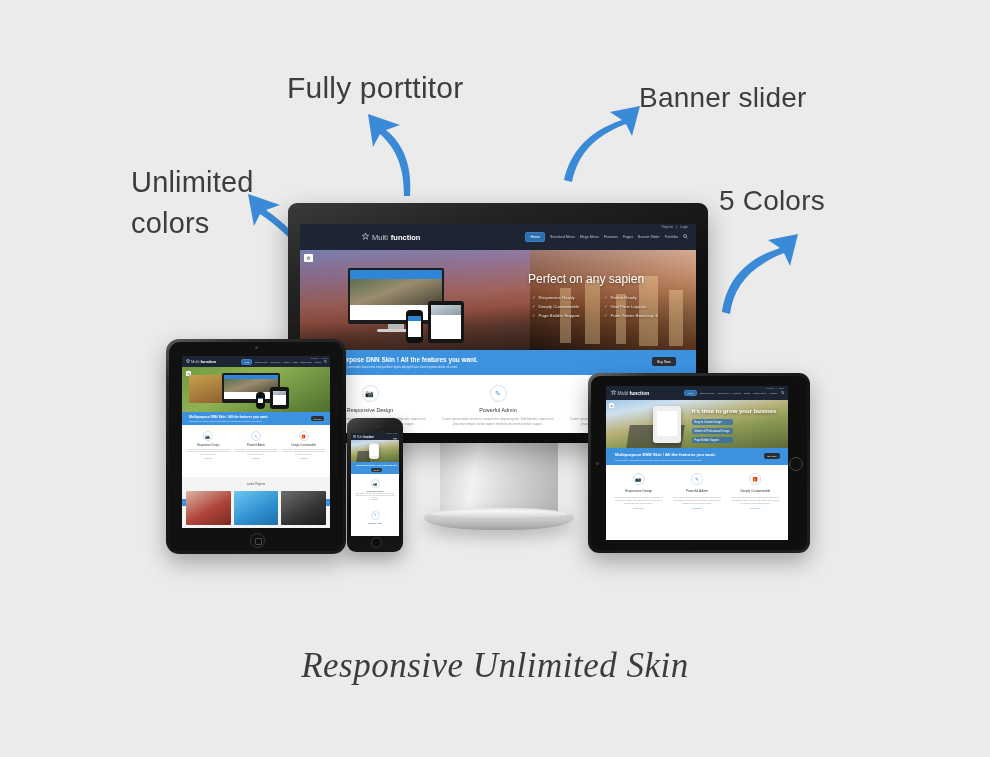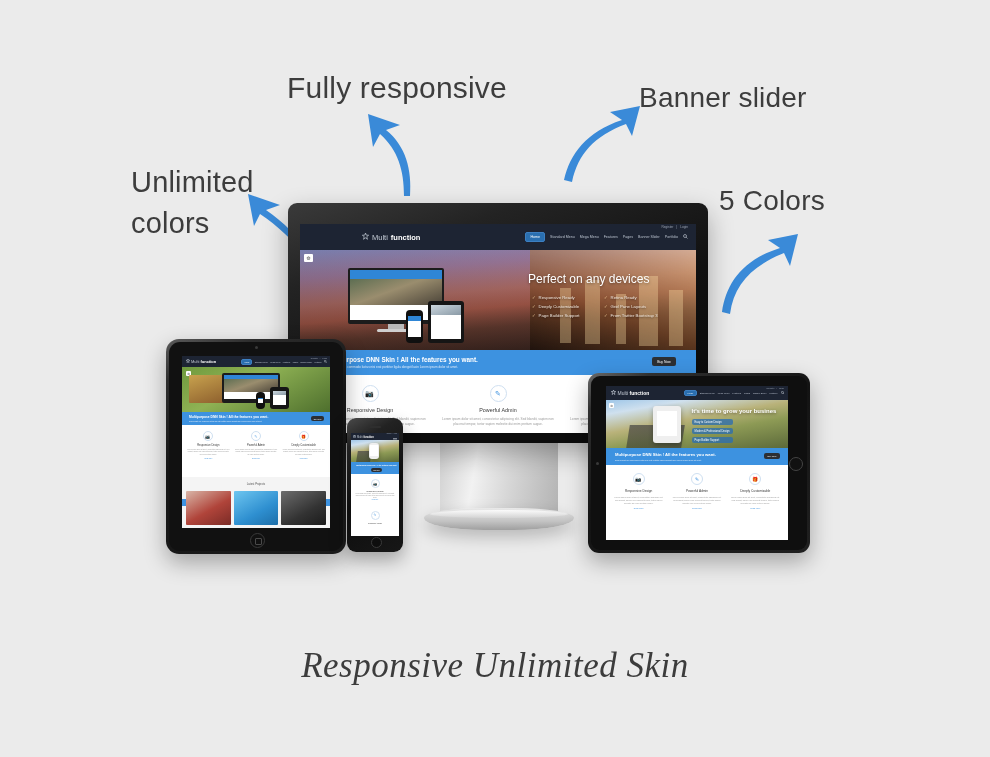--- a/index.html
+++ b/index.html
@@ -220,21 +220,21 @@
       <path d="M4 76 C10 50 26 28 62 16 L50 8 L80 2 L72 32 L66 20 C34 32 18 50 12 78 Z" fill="#3a8ad8"></path>
     </svg>
   </div>
 
   <div class="arrow" id="arr-15">
     <svg width="82" height="82" viewBox="0 0 82 82">
       <path d="M4 80 C8 52 24 28 62 16 L50 8 L80 2 L72 34 L66 21 C34 34 16 52 12 82 Z" fill="#3a8ad8"></path>
     </svg>
   </div>
 
-  <div class="callout" id="lbl-fully">Fully responsive</div>
+  <div class="callout" id="lbl-fully">Fully porttitor</div>
   <div class="callout" id="lbl-layer">Banner slider</div>
   <div class="callout" id="lbl-unl">Unlimited colors</div>
   <div class="callout" id="lbl-15">5 Colors</div>
 
   <div id="mon-stand"></div>
   <div id="mon-base"></div>
 
   <div id="monitor">
     <div class="shell"></div>
     <div class="screen">
@@ -289,21 +289,21 @@
                 <span class="sb"></span>
               </div>
             <div class="cl-tab" style="left:80px;top:33px;width:36px;height:42px;">
                 <i></i>
               </div>
             <div class="cl-ph" style="left:58px;top:42px;width:17px;height:33px;">
                 <i></i>
               </div>
           </div>
 
-          <div class="hero-title" style="left:228px;top:22px;font-size:12px;">Perfect on any devices</div>
+          <div class="hero-title" style="left:228px;top:22px;font-size:12px;">Perfect on any sapien</div>
           <div class="hero-feats" style="left:232px;top:45px;width:160px;gap:4px 10px;font-size:4.3px;">
             <span class="f" style="width:62px;">Responsive Ready</span>
             <span class="f" style="width:62px;">Retina Ready</span>
             <span class="f" style="width:62px;">Deeply Customizable</span>
             <span class="f" style="width:62px;">Grid Pane Layouts</span>
             <span class="f" style="width:62px;">Page Builder Support</span>
             <span class="f" style="width:62px;">From Twitter Bootstrap 3</span>
           </div>
         </div>
 

